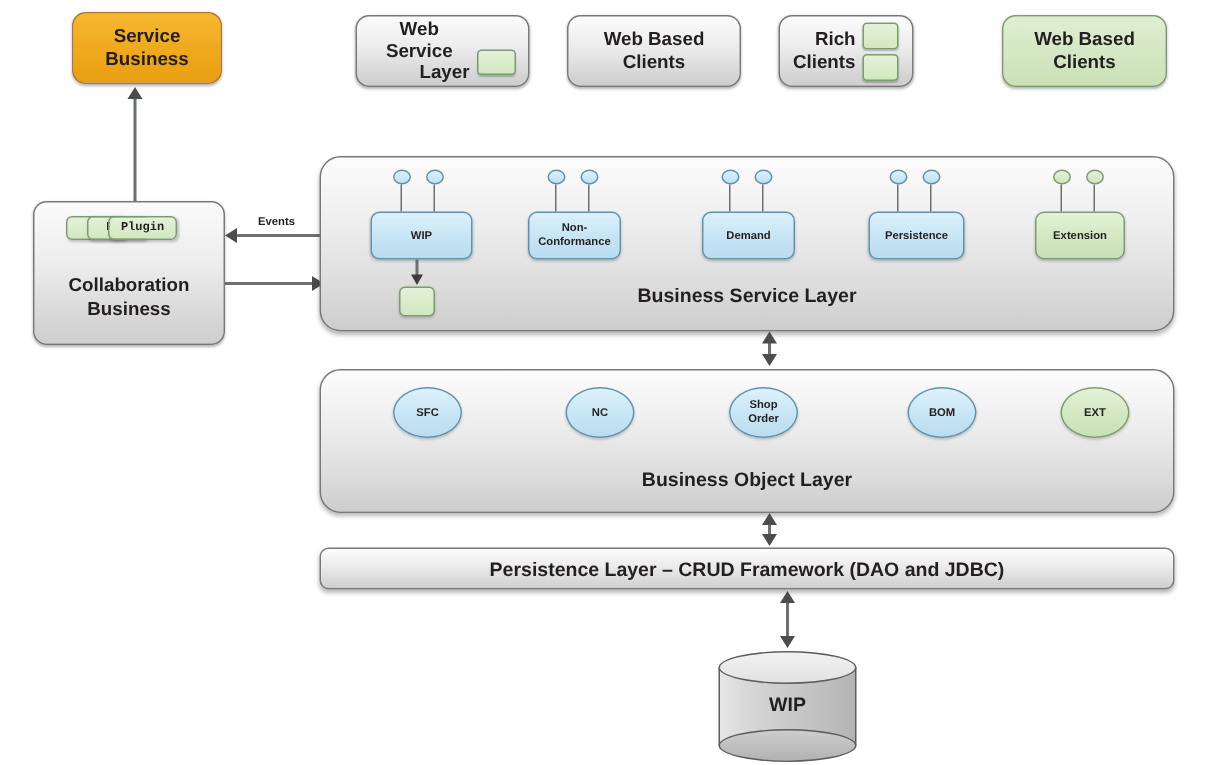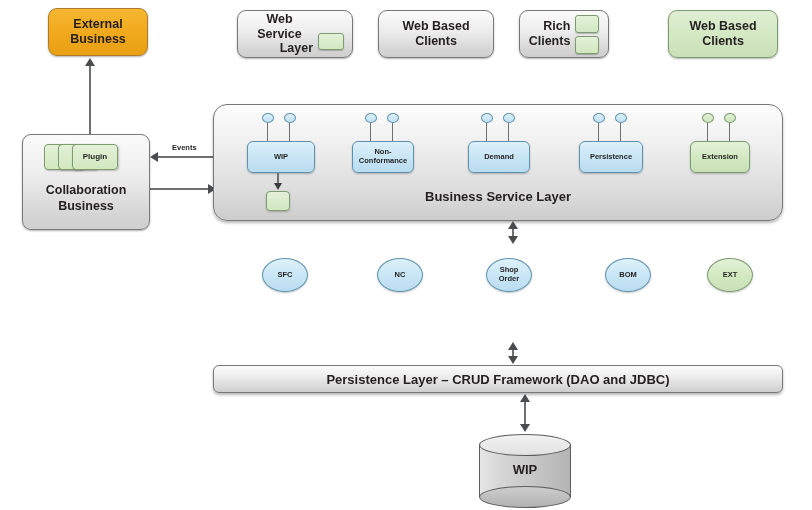--- a/index.html
+++ b/index.html
@@ -104,34 +104,35 @@
     line-height: 1.25;
   }
   .plugin-stack {
     position: relative;
     width: 84px;
     height: 30px;
   }
   .plugin-card {
     position: absolute;
     top: 0;
-    height: 26px;
+    height: 16px;
     box-sizing: border-box;
     border: 1.3px solid #7d9b70;
     border-radius: 4px;
     background: linear-gradient(to bottom, #e3f1d8 0%, #d2e8c0 100%);
     box-shadow: 1px 1px 2px rgba(0,0,0,0.22);
     font-size: 8px;
     font-weight: bold;
     color: #231f20;
     display: flex;
     align-items: center;
     justify-content: center;
     overflow: hidden;
     white-space: nowrap;
+    font-family: Liberation Mono, monospace;
   }
   .plugin-card.p1 { left: 0px;  width: 40px; z-index: 1; }
   .plugin-card.p2 { left: 14px; width: 40px; z-index: 2; }
   .plugin-card.p3 { left: 28px; width: 46px; z-index: 3; }
 
   
   .layer {
     position: absolute;
     box-sizing: border-box;
     border: 1.6px solid #76787a;
@@ -376,21 +377,21 @@
     <div class="cb-inner">
       <div class="cb-lines">
         <span>Web Based</span>
         <span>Clients</span>
       </div>
     </div>
   </div>
 
   <div class="node orange" id="external-systems">
     <div>
-      <div>External</div>
+      <div>Service</div>
       <div>Business</div>
     </div>
   </div>
 
   <div class="conn v" style="left:89px; top:66px; height:68px;"></div>
   <div class="arrowhead up" style="left:85px; top:58px;"></div>
 
   <div class="node" id="collab-framework">
     <div class="plugin-stack">
       <div class="plugin-card p1">Pl</div>
@@ -448,20 +449,23 @@
   <div class="lolli green" style="left:707px; top:123px;"></div>
   <div class="lolli green" style="left:729px; top:123px;"></div>
   <div class="service green" style="left:690px; top:141px; width:60px;">
     <span>Extension</span>
   </div>
 
   <div class="conn v" style="left:512px; top:226px; height:16px;"></div>
   <div class="arrowhead up" style="left:508px; top:221px;"></div>
   <div class="arrowhead down" style="left:508px; top:236px;"></div>
 
+  <div class="layer" id="bol">
+    <div class="layer-title">Business Object Layer</div>
+  </div>
 
   <div class="bobj" style="left:262px; top:258px;">
     <span>SFC</span>
   </div>
   <div class="bobj" style="left:377px; top:258px;text-align:right;">
     <span>NC</span>
   </div>
   <div class="bobj" style="left:486px; top:258px;">
     <div>
       <div>Shop</div>

